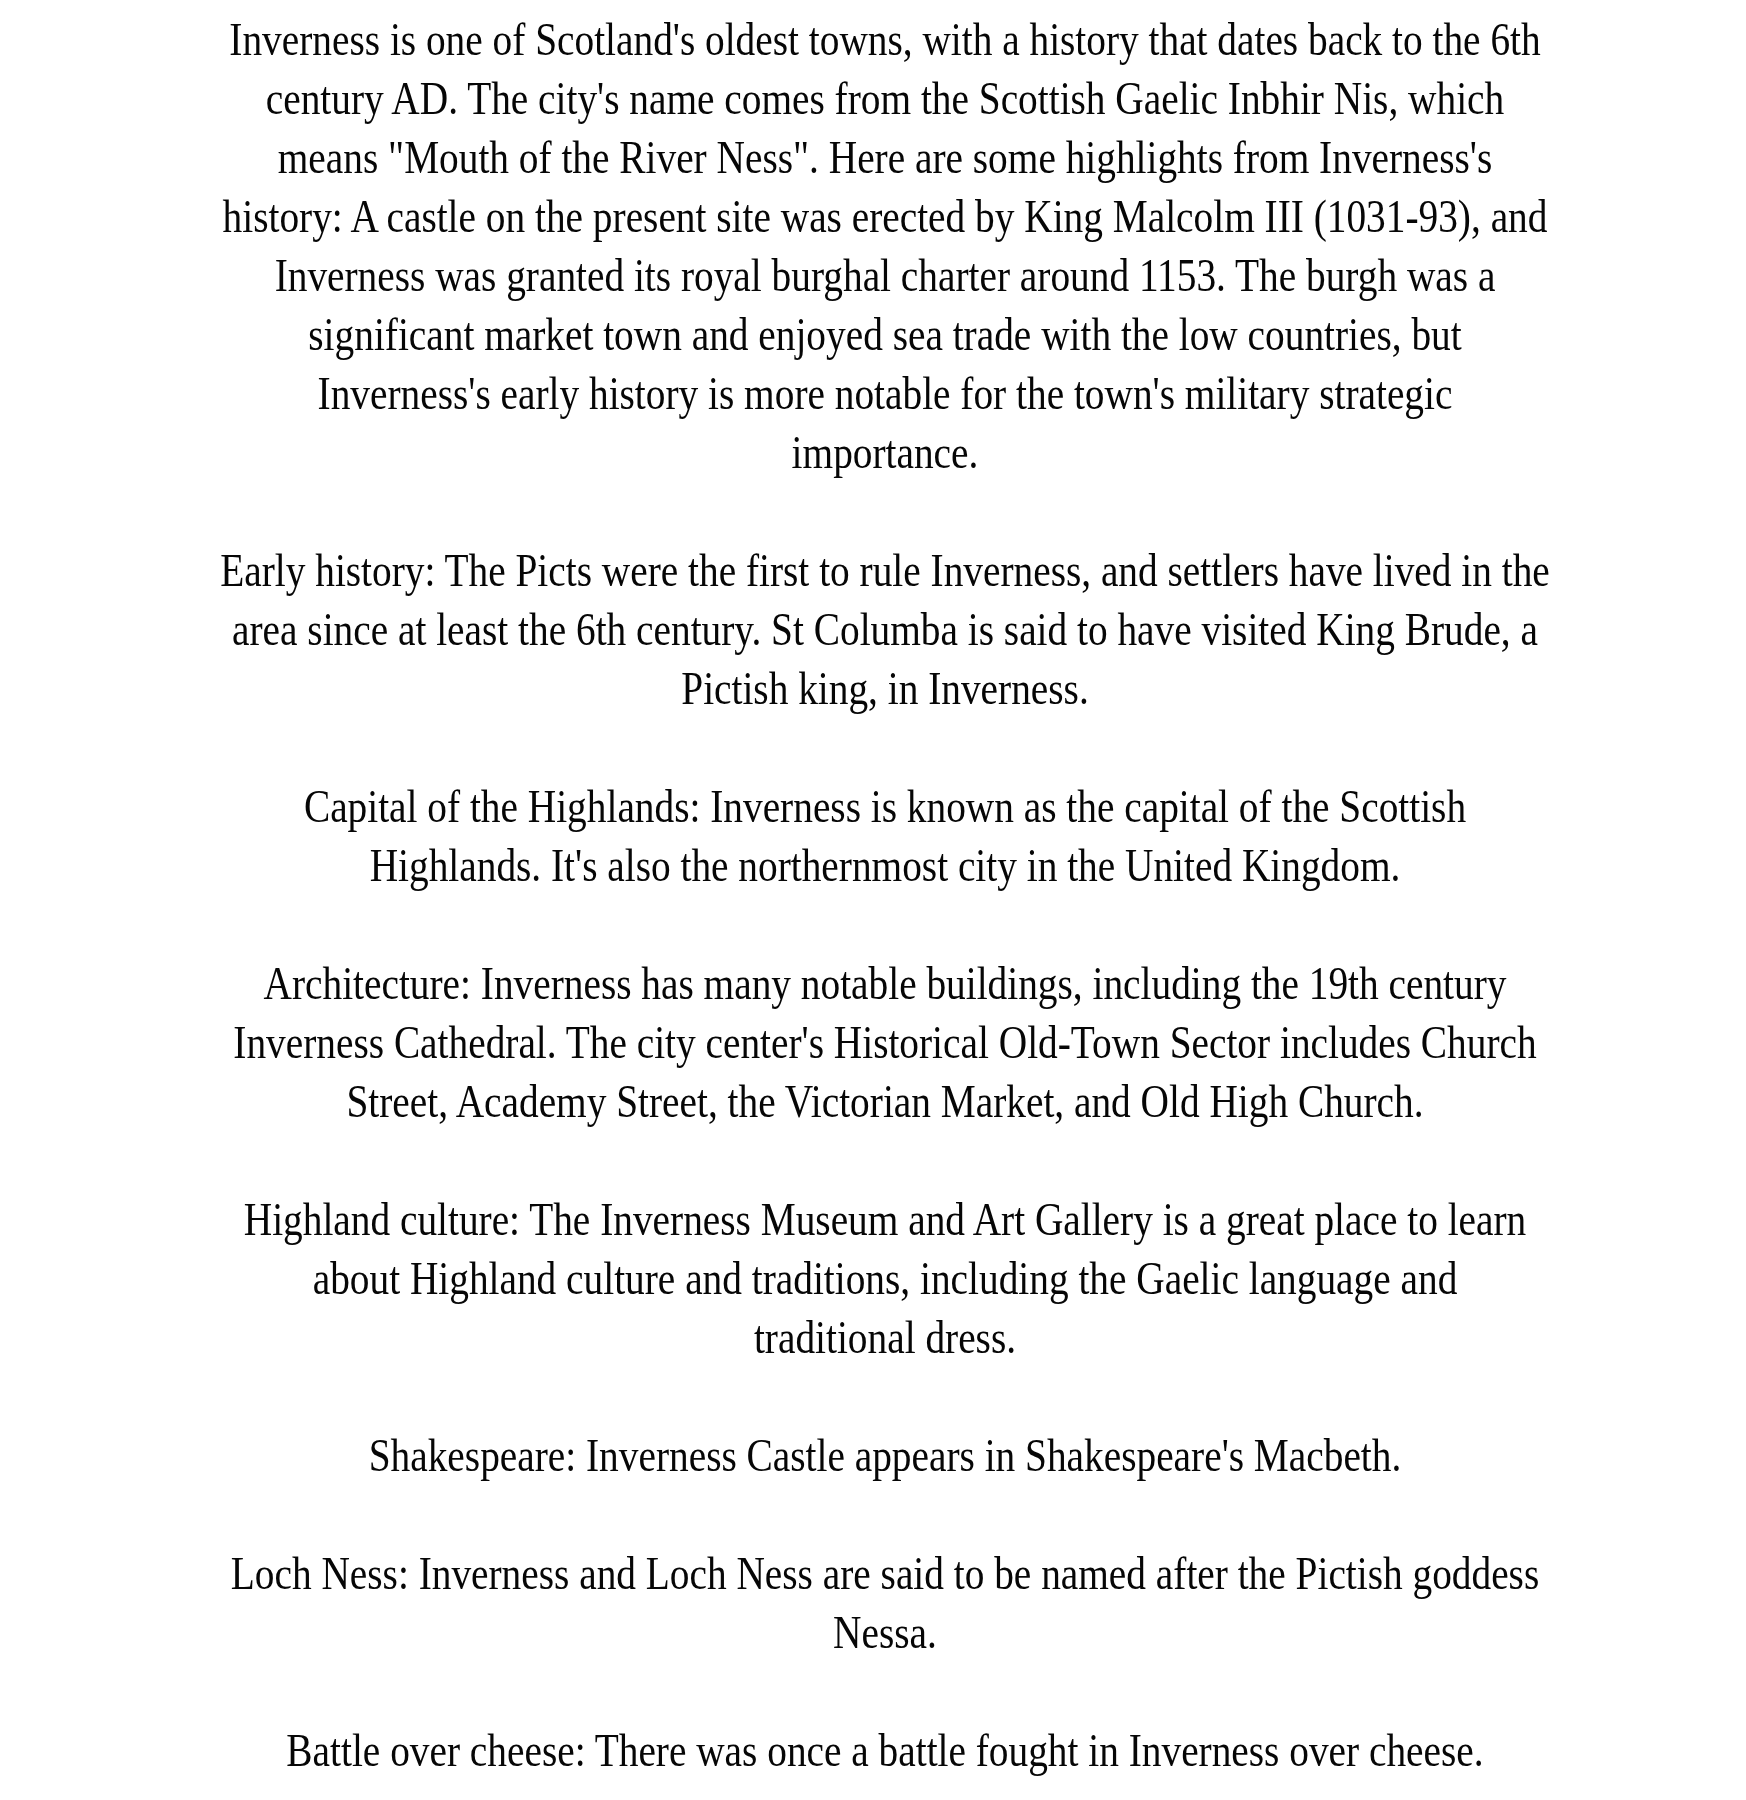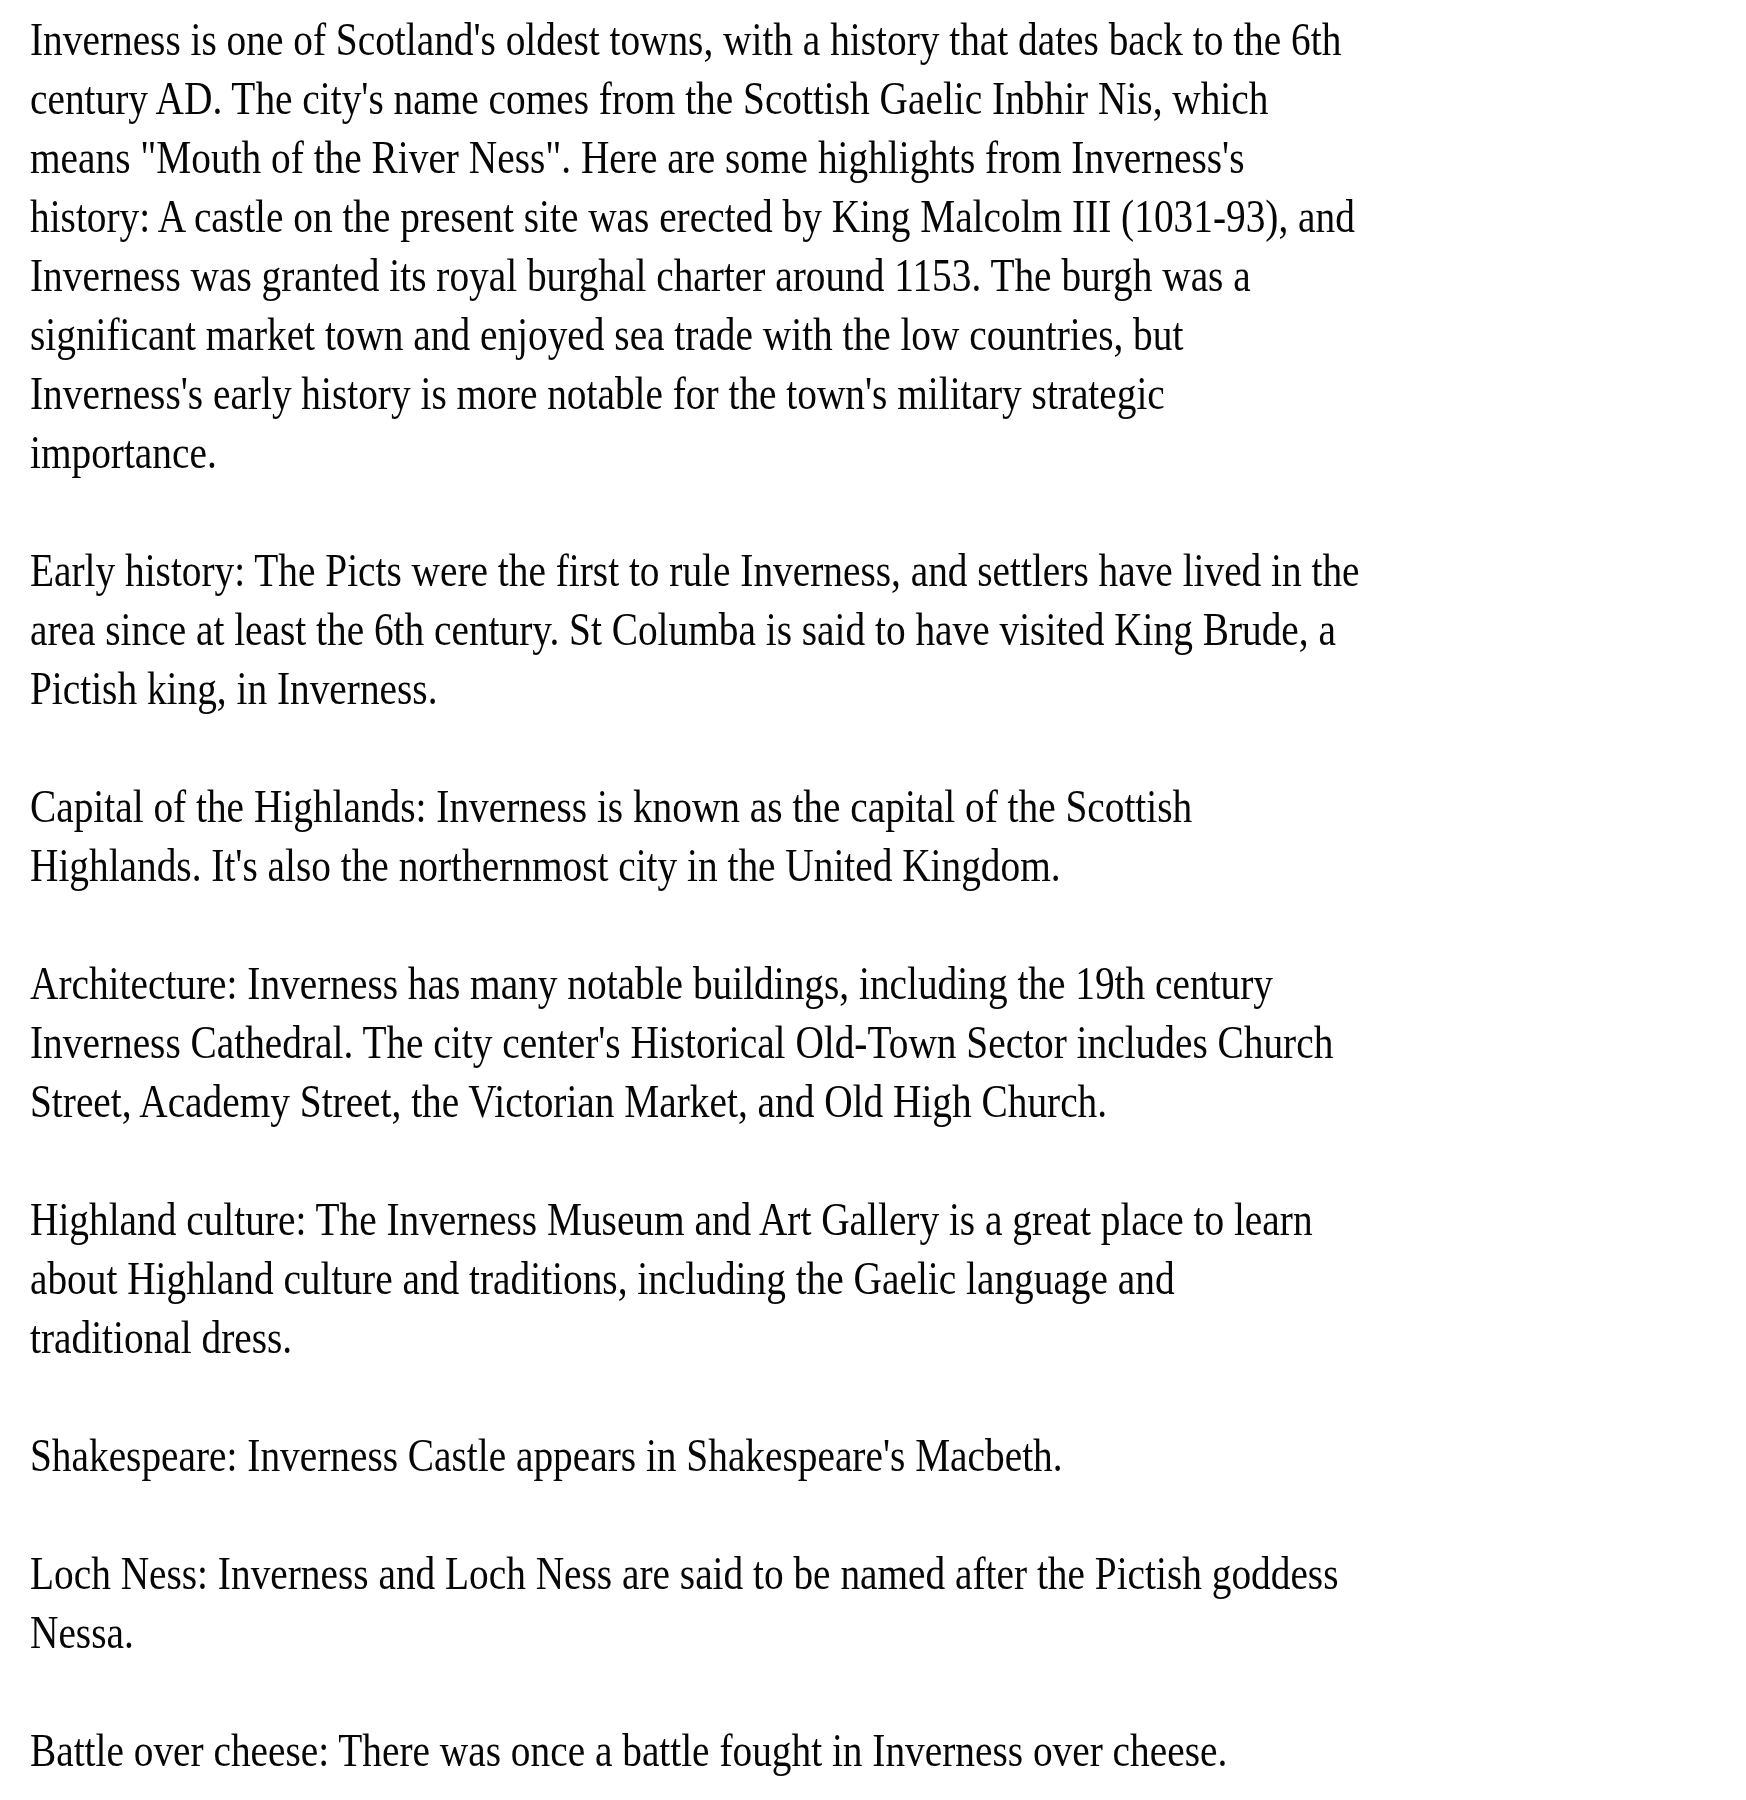--- a/index.html
+++ b/index.html
@@ -9,20 +9,21 @@
     width: 1746px;
     height: 1800px;
     overflow: hidden;
   }
   .page {
     width: 1746px;
     height: 1800px;
     background: #ffffff;
     box-sizing: border-box;
     padding: 10px 0 0 30px;
+    text-align: center;
   }
   .doc {
     font-family: "Liberation Serif", "DejaVu Serif", serif;
     font-size: 46px;
     line-height: 59px;
     color: #060606;
     transform: scaleX(0.855);
     transform-origin: 0 0;
     width: 2000px;
   }

